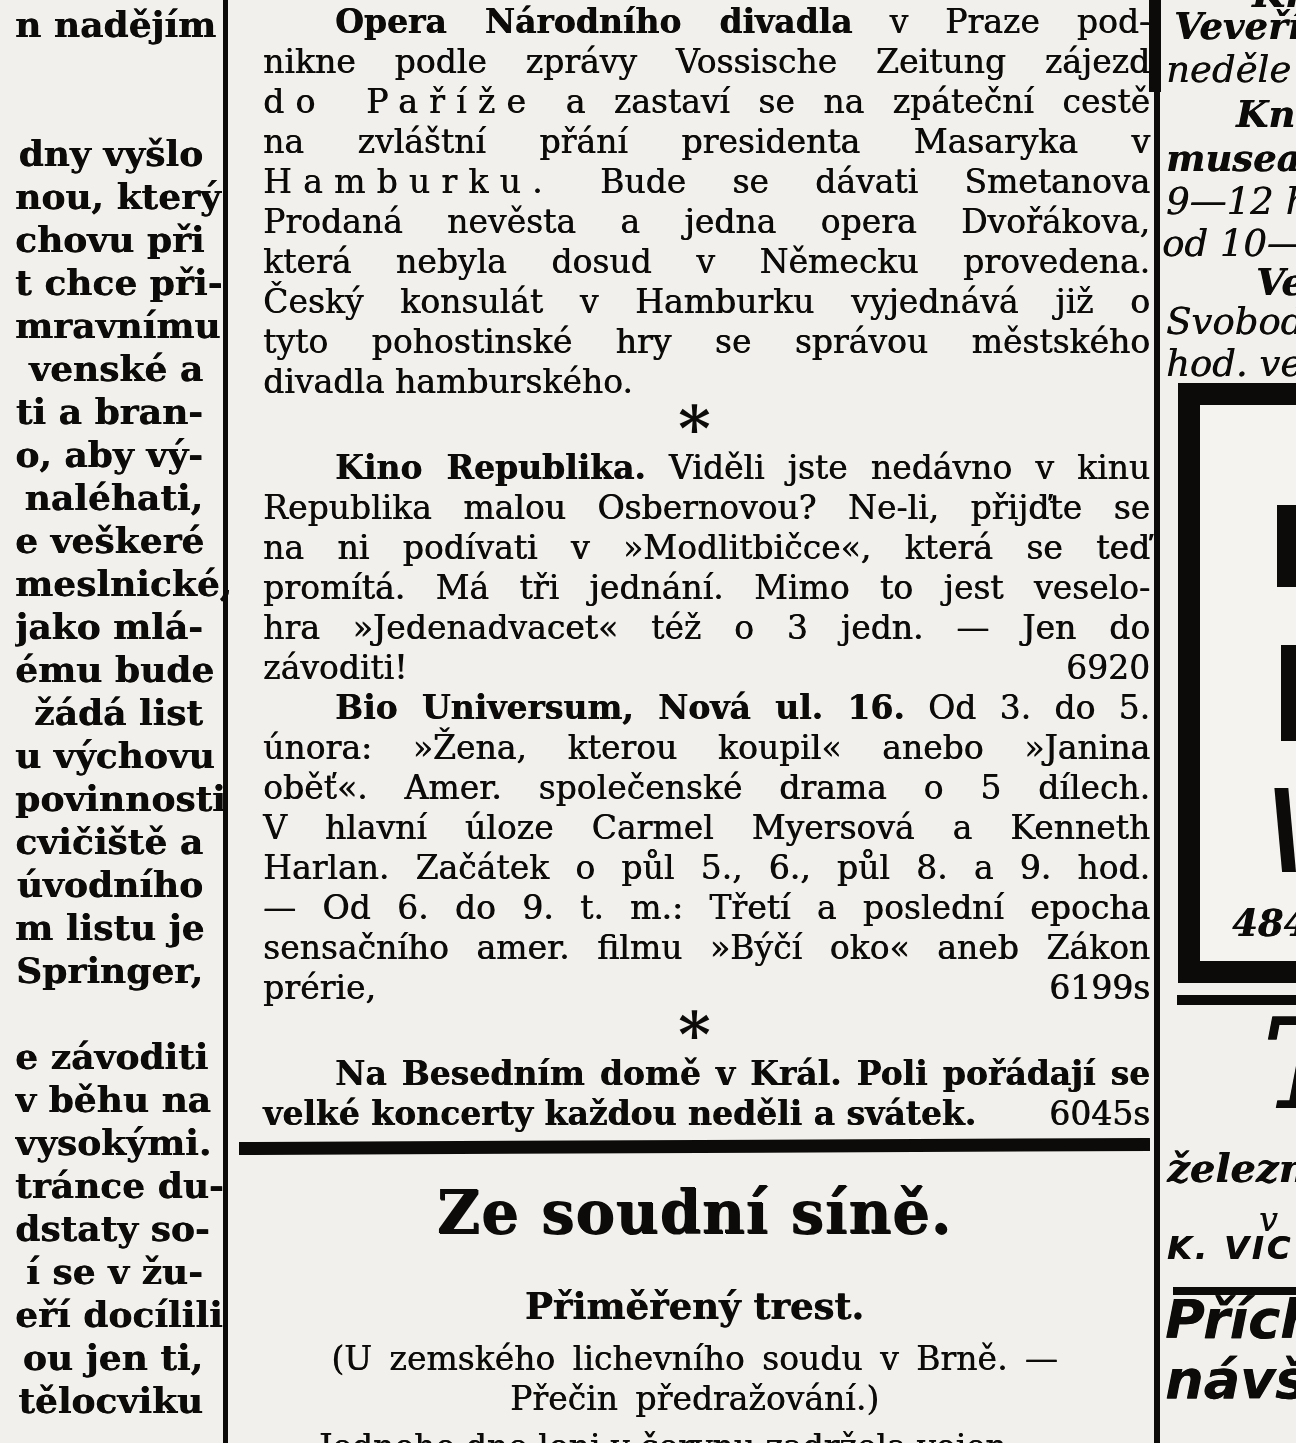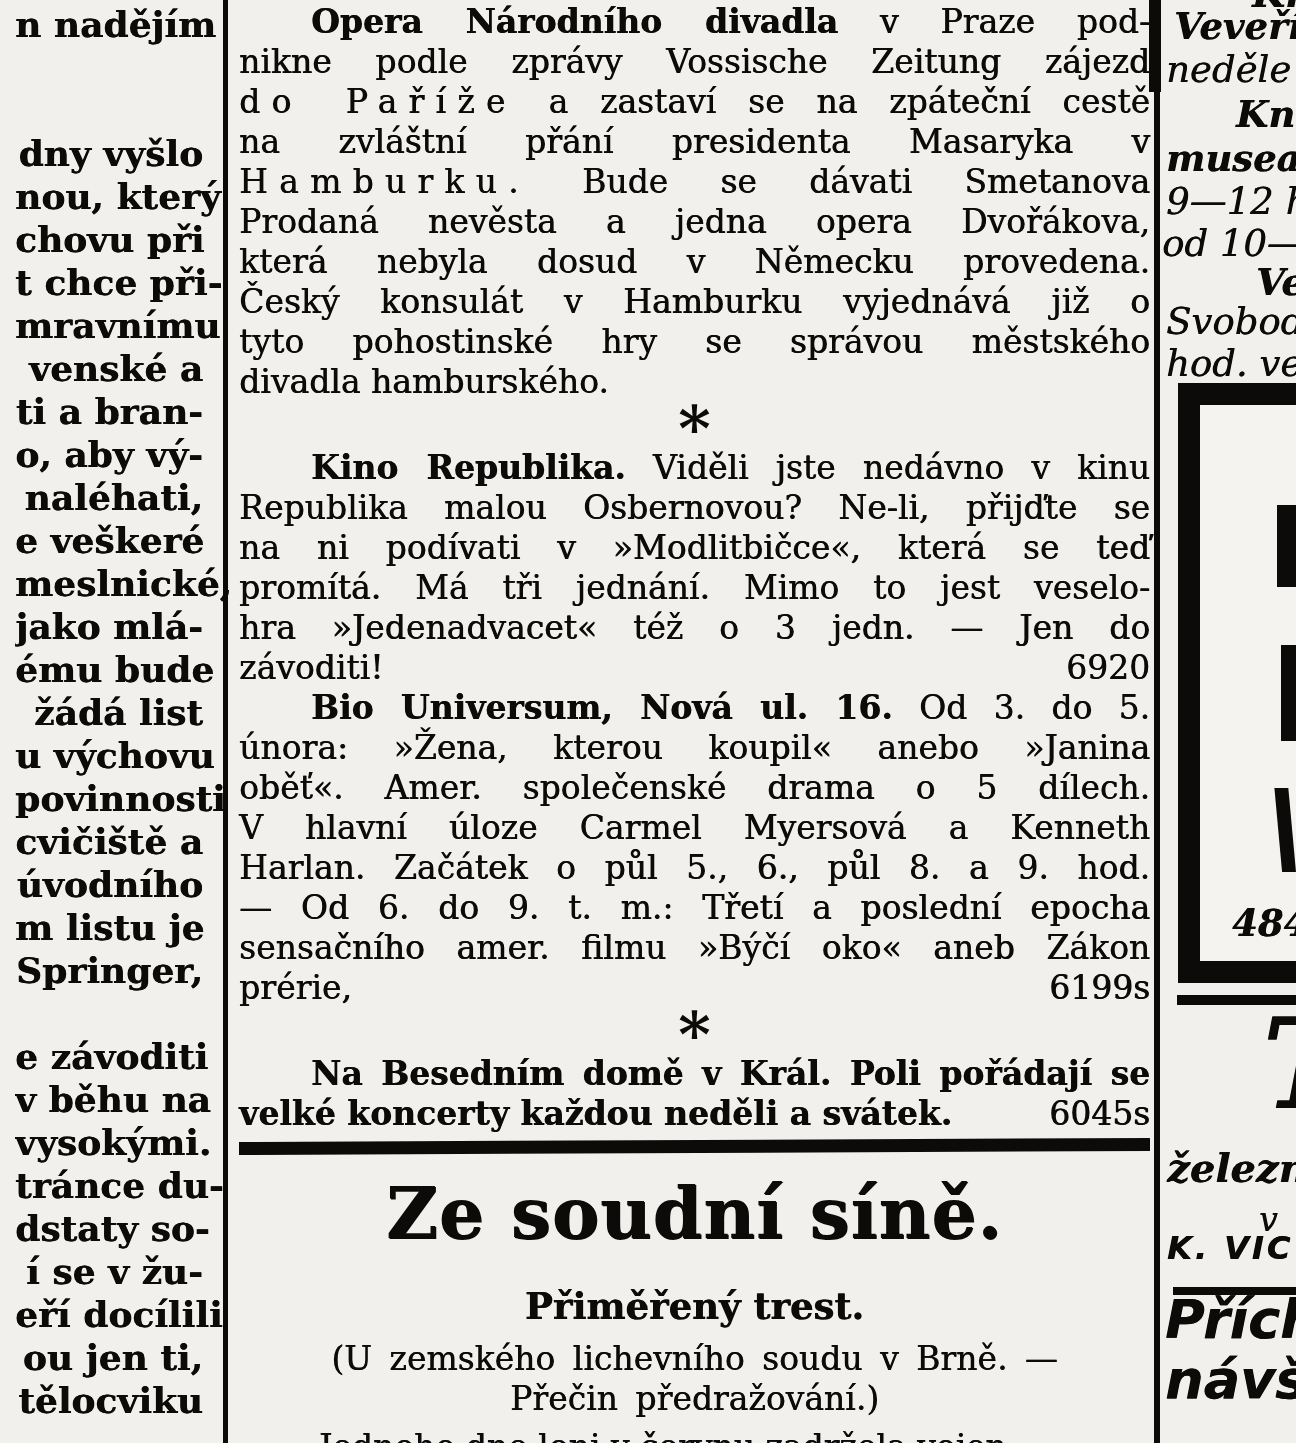--- a/index.html
+++ b/index.html
@@ -11,30 +11,30 @@
 
   
   #left-col{position:absolute;left:0;top:3px;width:198px;text-align:right;
             font-size:36px;line-height:43px;font-weight:bold;}
   #left-col .ll{height:43px;white-space:nowrap;padding-right:10px;
                 text-shadow:0.5px 0.3px 0 currentColor;}
 
   
   #main-col{position:absolute;left:224px;top:2px;width:911px;font-size:33px;line-height:40px;}
   .para .line{text-align:justify;text-align-last:justify;height:40px;
-              text-shadow:0.6px 0.3px 0 currentColor;}
+              text-shadow:0.6px 0.3px 0 currentColor;margin-left:24px;}
   .para .line.last{display:flex;justify-content:space-between;text-shadow:0.6px 0.3px 0 currentColor;}
   .ind{text-indent:72px;}
   .b{font-weight:bold;}
   .lsp{letter-spacing:0.34em;}
   .tag{font-weight:normal;}
   .star-row{height:46px;text-align:center;}
   .star-row span{display:inline-block;font-size:62px;font-weight:bold;transform:translateY(7px);}
   .thick-rule{height:13px;background:#0c0b09;margin-top:6px;transform:rotate(-0.25deg);}
-  #headline{margin-top:18px;font-size:71px;line-height:84px;font-weight:bold;text-align:center;
+  #headline{margin-top:18px;font-size:59px;line-height:84px;font-weight:bold;text-align:center;
             letter-spacing:1px;text-shadow:1px 0.5px 0 currentColor;}
   #subhead{margin-top:30px;font-size:37px;line-height:42px;font-weight:bold;text-align:center;
            text-shadow:0.6px 0.3px 0 currentColor;}
   .byline{font-size:33px;line-height:40px;text-align:center;word-spacing:7px;
           text-shadow:0.5px 0.3px 0 currentColor;}
   #byline1{margin-top:12px;}
   #court-body{margin-top:8px;text-indent:80px;font-size:33px;line-height:40px;
               text-shadow:0.6px 0.3px 0 currentColor;}
 
   

